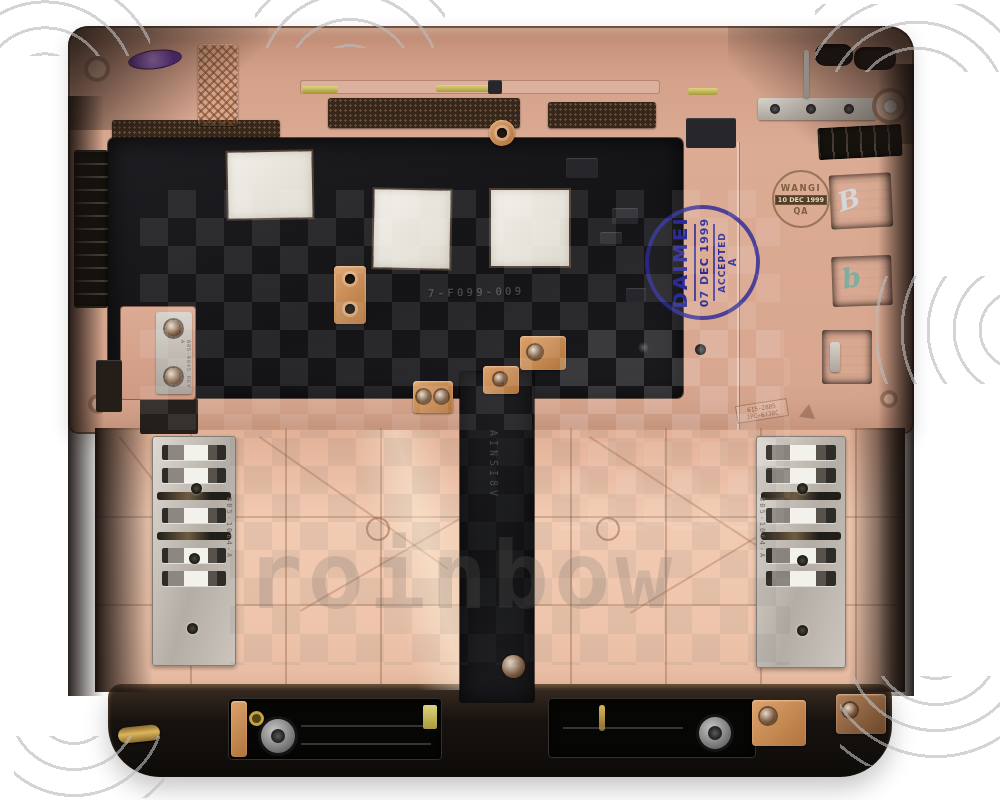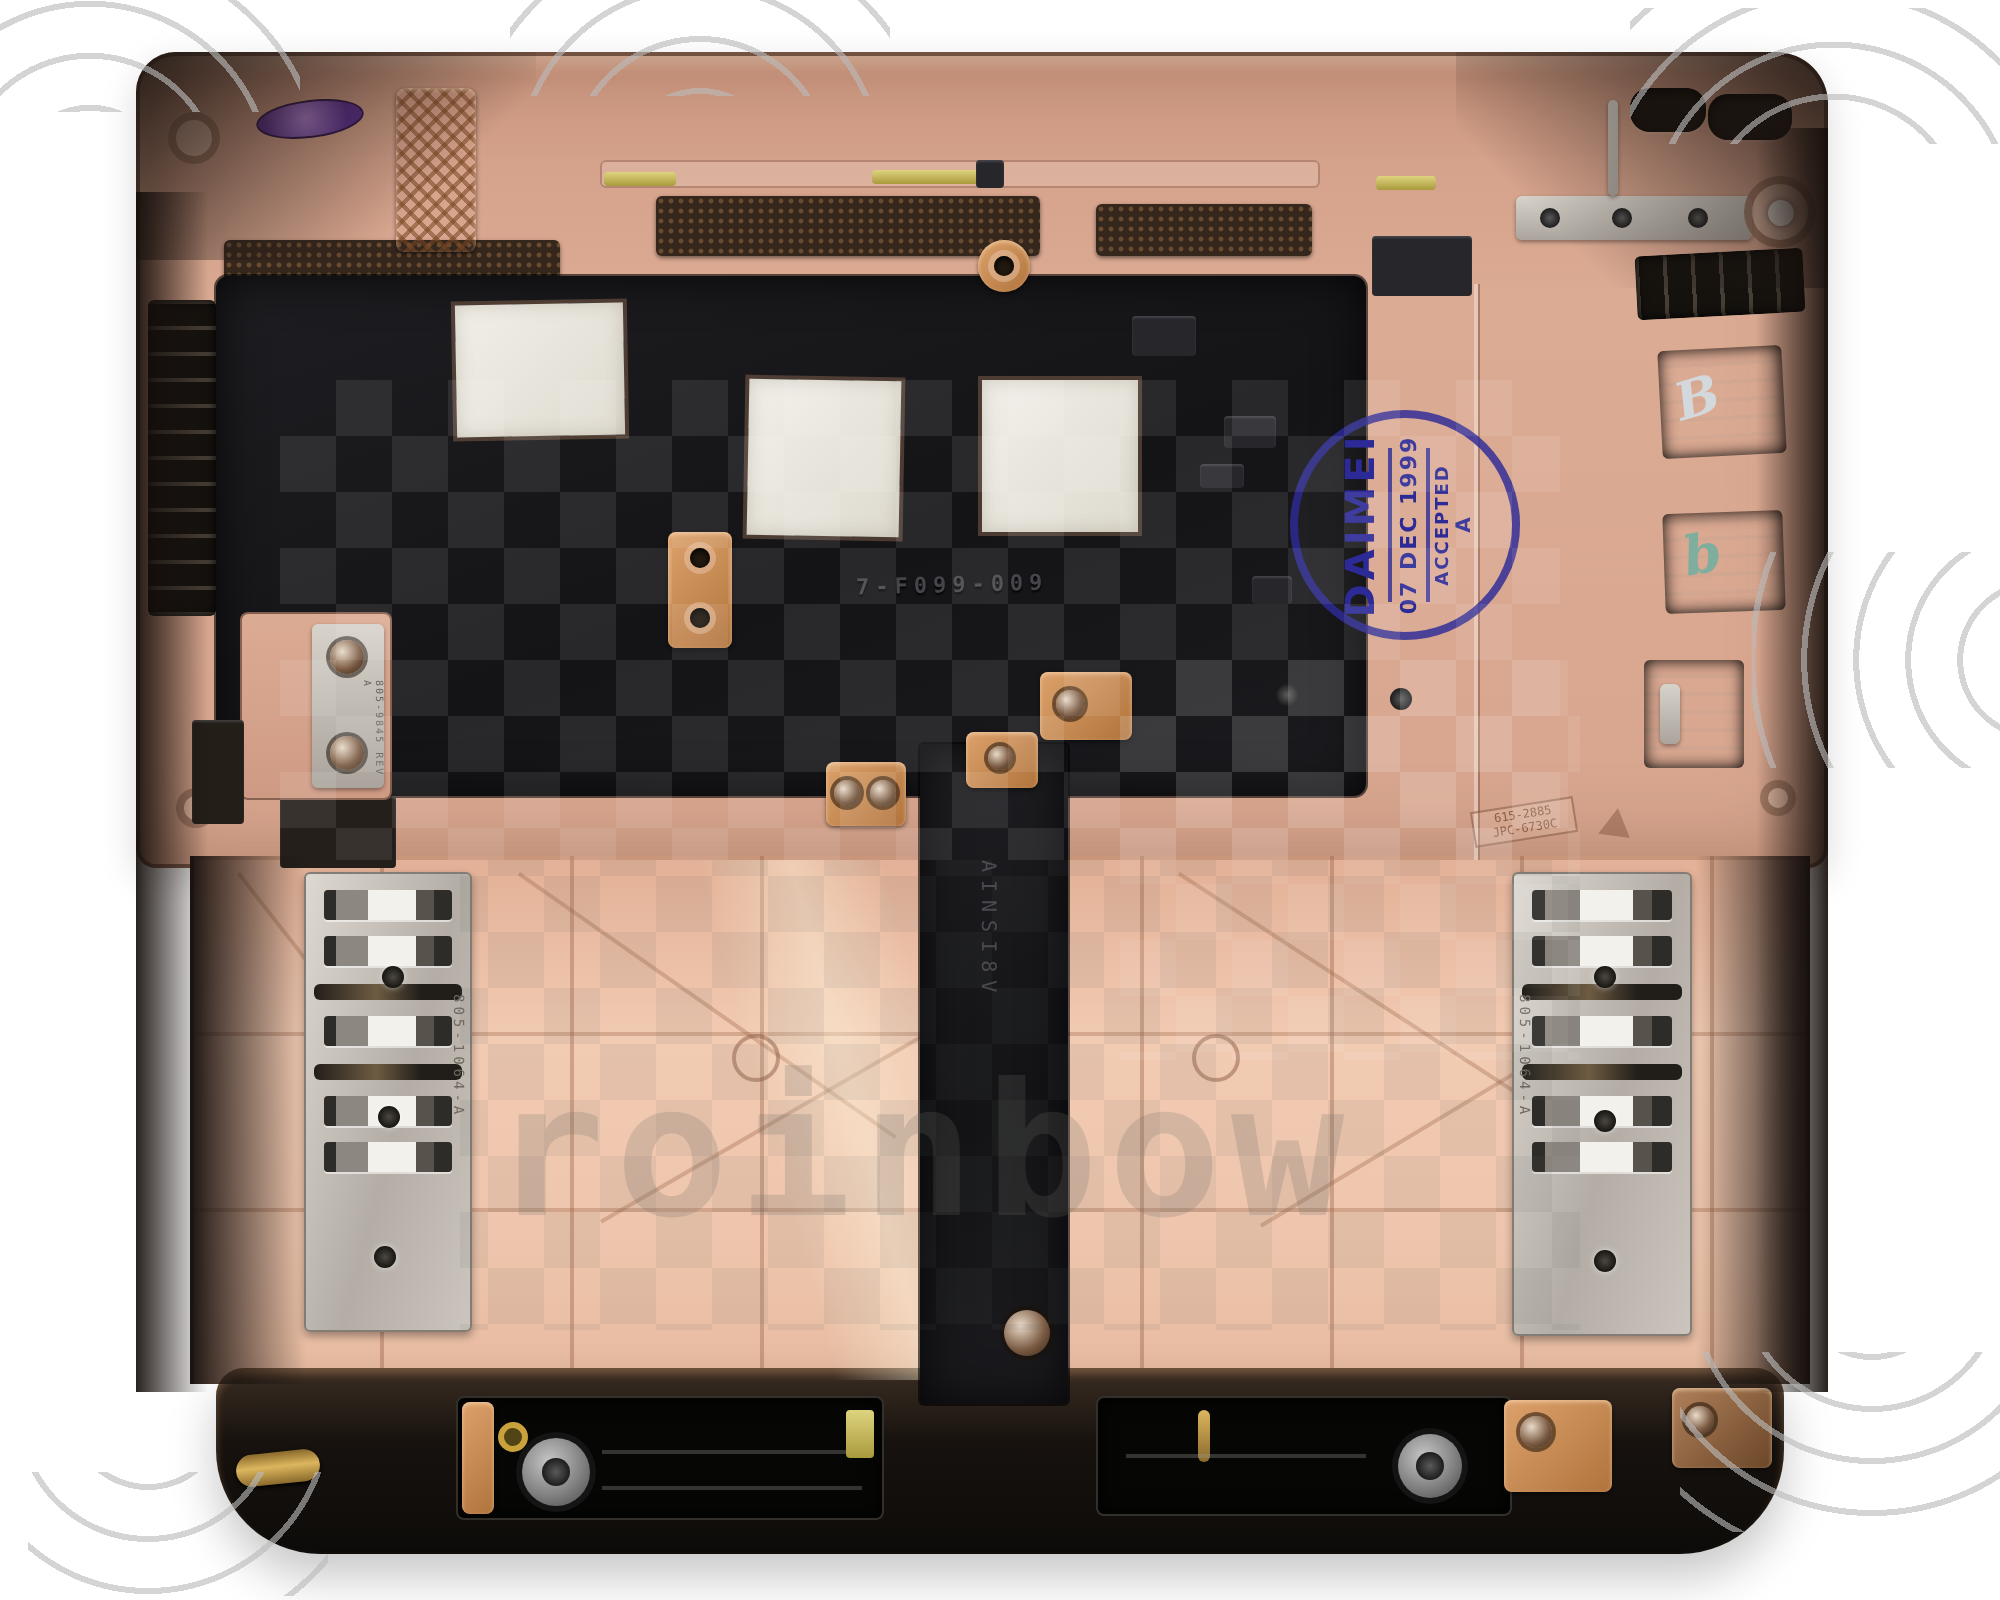--- a/index.html
+++ b/index.html
@@ -147,20 +147,25 @@
 
   <div class="a stampD" style="left:645px;top:205px;width:115px;height:115px">
     <div class="sd1">DAIMEI</div>
     <div class="sdl"></div>
     <div class="sd2">07 DEC 1999</div>
     <div class="sdl"></div>
     <div class="sd3">ACCEPTED</div>
     <div class="sd4">A</div>
   </div>
 
+  <div class="a stampW" style="left:772px;top:170px;width:58px;height:58px">
+    <div class="sw1">WANGI</div>
+    <div class="swd">10 DEC 1999</div>
+    <div class="sw2">QA</div>
+  </div>
 
   <div class="a metalstrip" style="left:758px;top:98px;width:118px;height:22px">
     <div class="a gcenter" style="left:12px;top:6px;width:10px;height:10px"></div>
     <div class="a gcenter" style="left:48px;top:6px;width:10px;height:10px"></div>
     <div class="a gcenter" style="left:86px;top:6px;width:10px;height:10px"></div>
   </div>
   <div class="a metalstrip" style="left:804px;top:50px;width:5px;height:48px"></div>
   <div class="a boss" style="left:872px;top:88px;width:36px;height:36px"></div>
   <div class="a" style="left:884px;top:100px;width:13px;height:13px;border-radius:50%;background:#f4ece4;box-shadow:0 0 3px rgba(0,0,0,.5)"></div>
 

